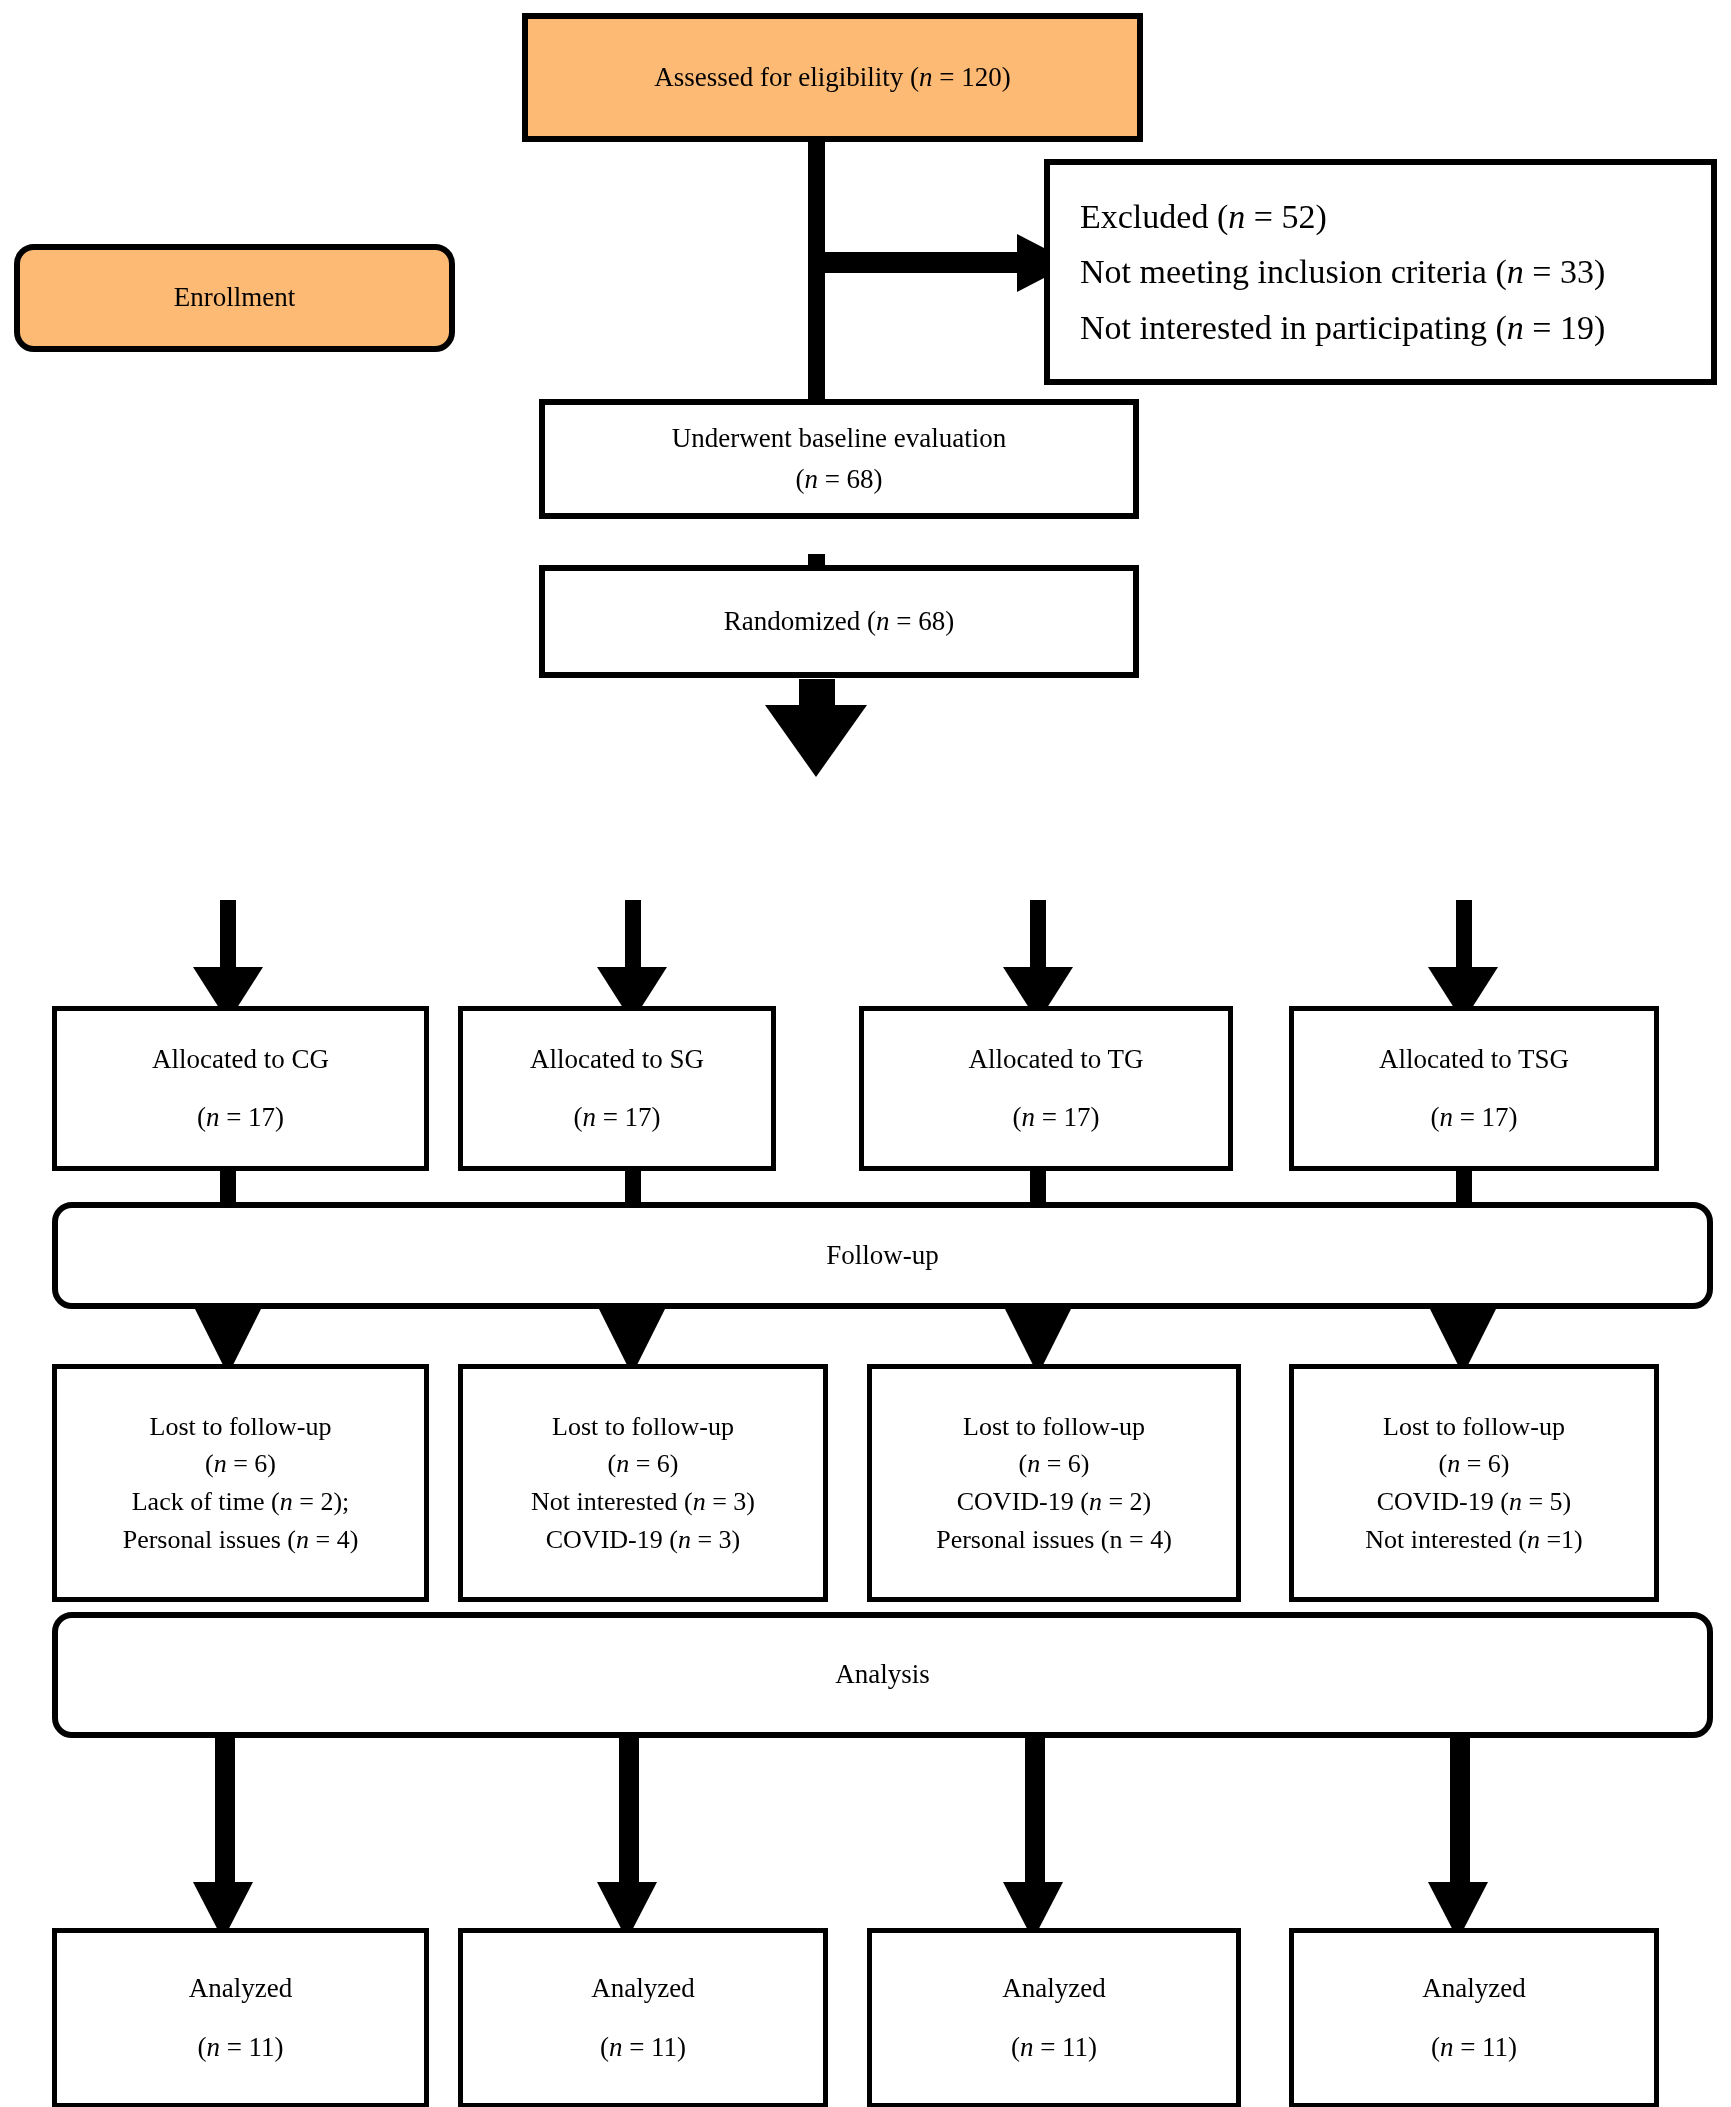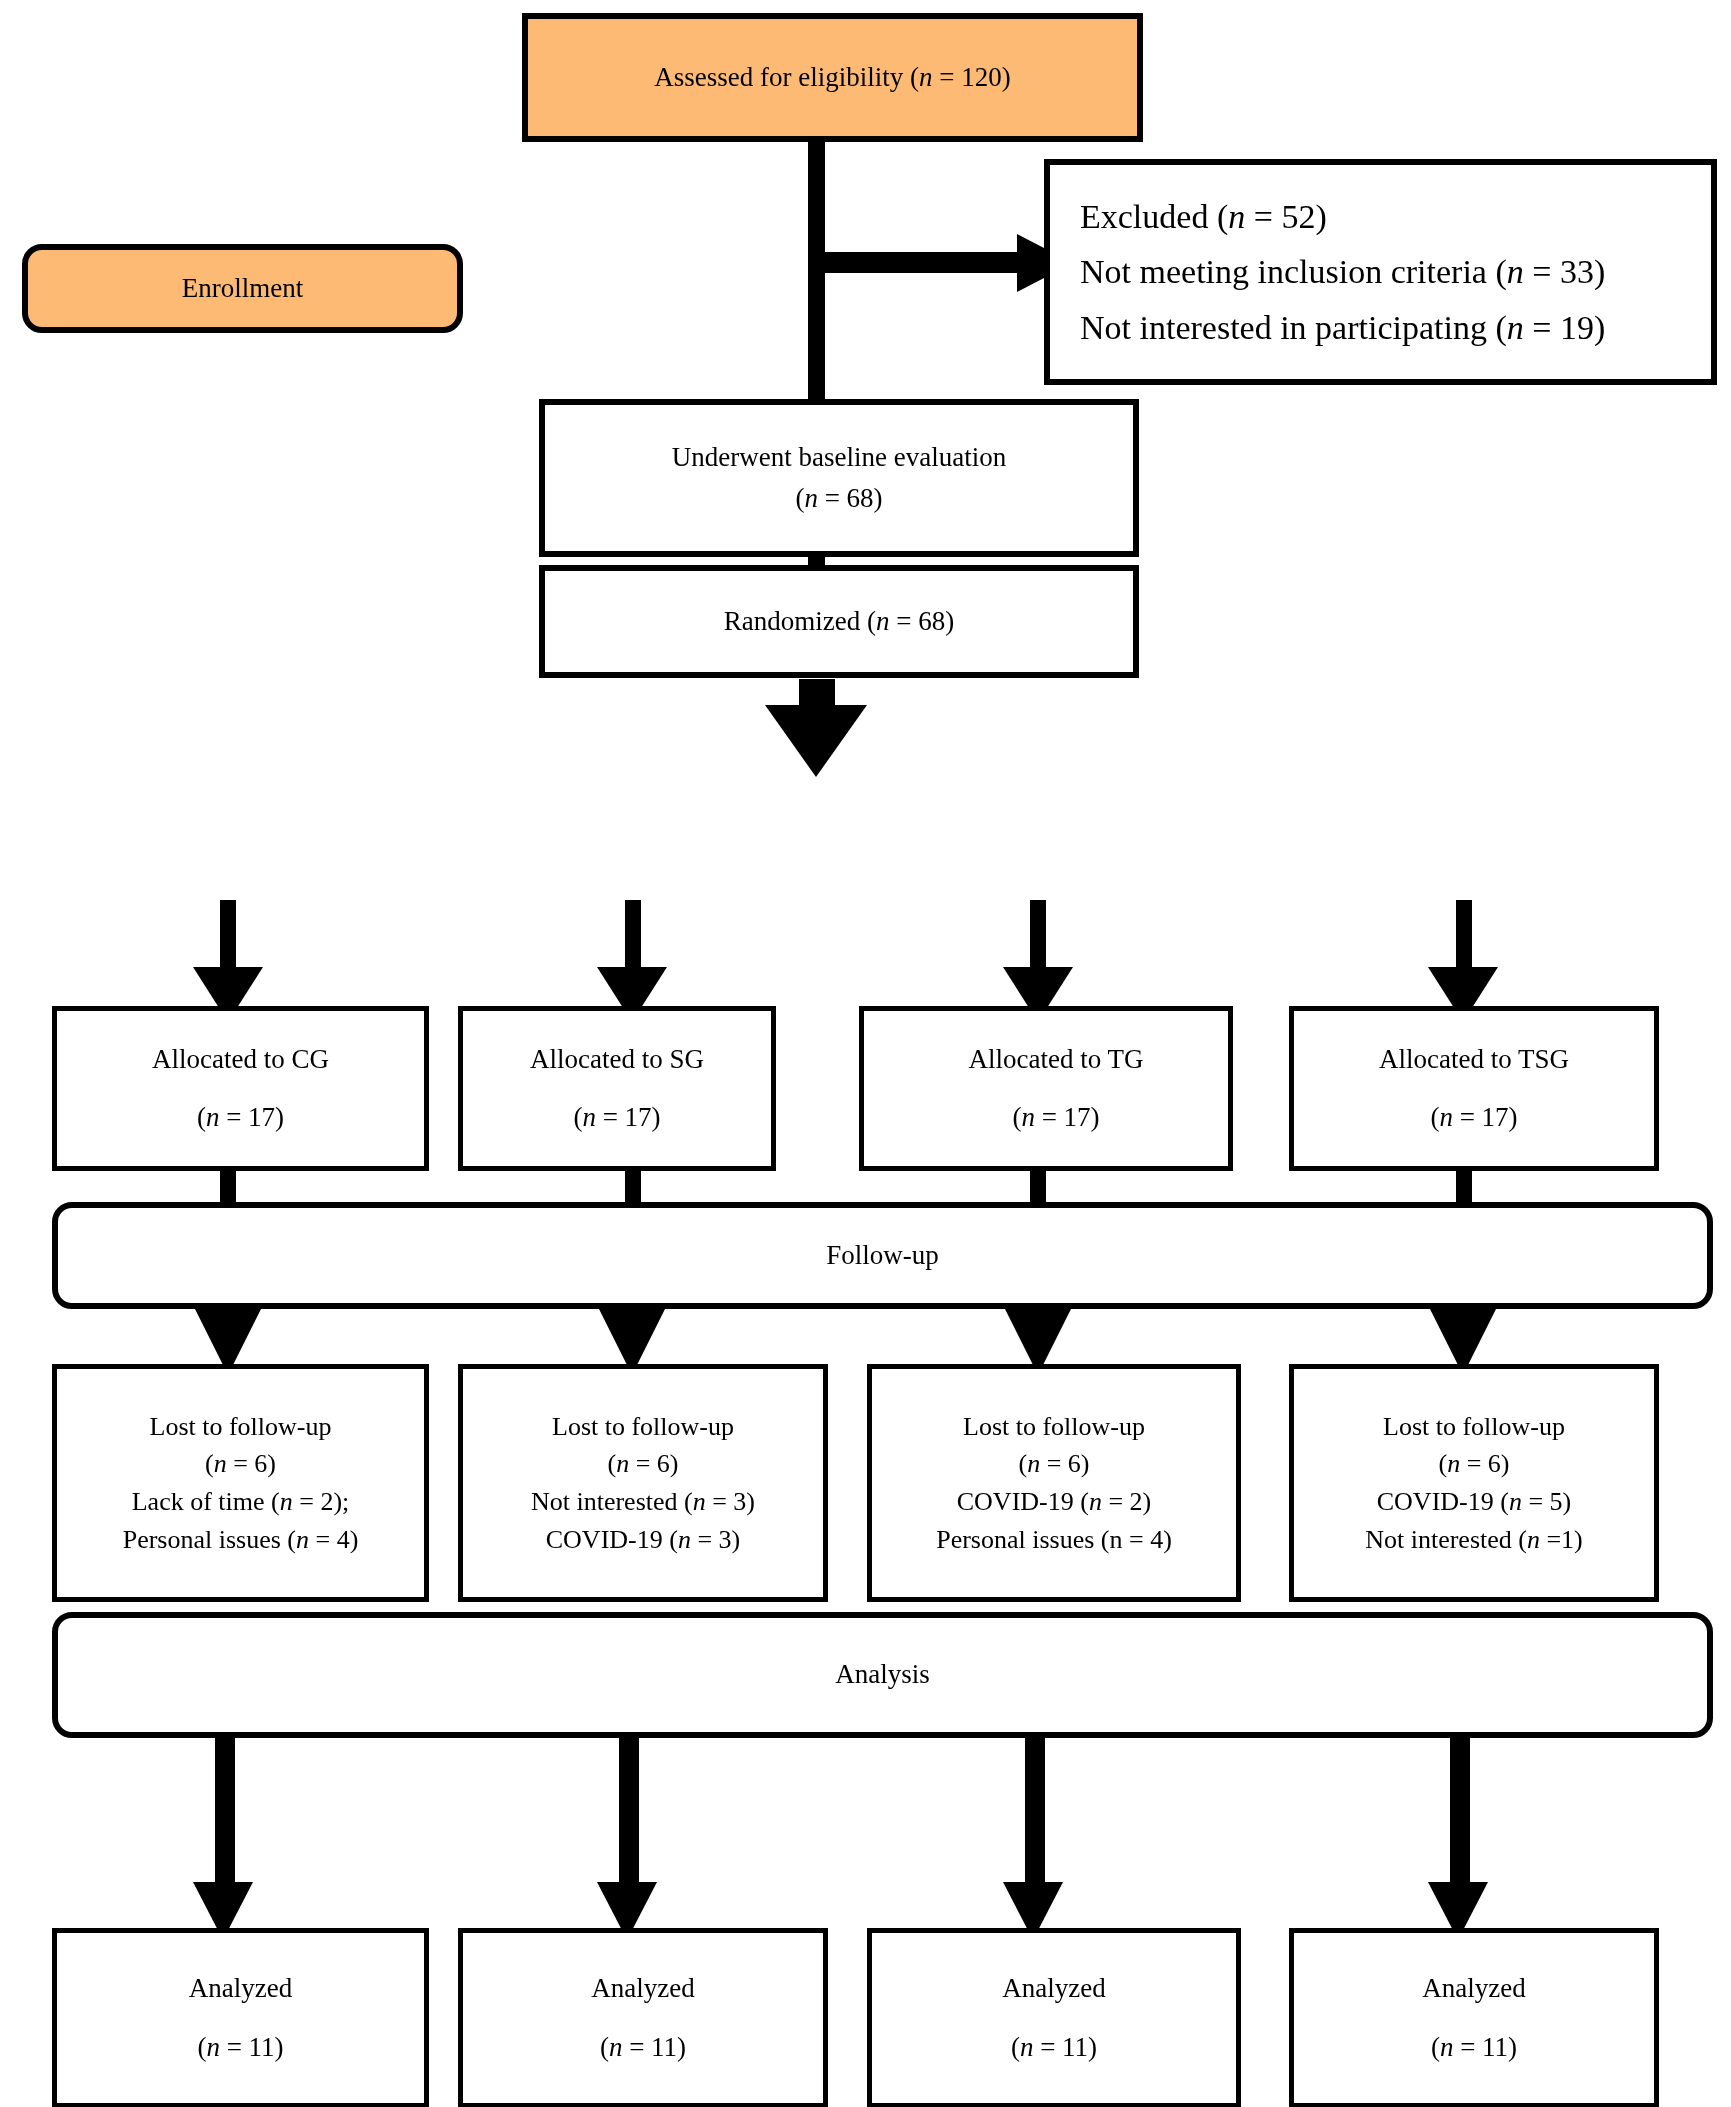--- a/index.html
+++ b/index.html
@@ -54,40 +54,40 @@
     border-top-style:solid;border-top-color:transparent;
     border-bottom-style:solid;border-bottom-color:transparent;
     border-left-style:solid;border-left-color:#000;
   }
 </style>
 </head>
 <body>
 
 <div id="stage">
 
-  <div class="box rounded gray" style="left:22px;top:244px;width:441px;height:89px;">
+  <div class="box rounded gray" style="left:14px;top:244px;width:441px;height:108px;">
     <span class="ln">Enrollment</span>
   </div>
 
   <div class="box gray" style="left:522px;top:12.8px;width:621px;height:129px;">
     <span class="ln"><span>Assessed for eligibility (</span><i>n</i><span> = 120)</span></span>
   </div>
 
   <div class="vline" style="left:808px;top:141px;width:17.4px;height:261px;"></div>
 
   <div class="hline" style="left:808px;top:252px;width:209px;height:21px;"></div>
   <div class="arrow-right" style="left:1017px;top:234px;border-top-width:29px;border-bottom-width:29px;border-left-width:56px;"></div>
 
   <div class="box" style="left:1044px;top:159px;width:673px;height:226px;align-items:flex-start;padding-left:30px;font-size:34px;line-height:1.62;">
     <span class="ln"><span>Excluded (</span><i>n</i><span> = 52)</span></span>
     <span class="ln"><span>Not meeting inclusion criteria (</span><i>n</i><span> = 33)</span></span>
     <span class="ln"><span>Not interested in participating (</span><i>n</i><span> = 19)</span></span>
   </div>
 
-  <div class="box" style="left:539px;top:399px;width:600px;height:158px;">
+  <div class="box" style="left:539px;top:399px;width:600px;height:120px;">
     <span class="ln">Underwent baseline evaluation</span>
     <span class="ln"><span>(</span><i>n</i><span> = 68)</span></span>
   </div>
 
   <div class="vline" style="left:808px;top:554px;width:17.4px;height:14.5px;"></div>
 
   <div class="box" style="left:539px;top:565px;width:600px;height:113px;">
     <span class="ln"><span>Randomized (</span><i>n</i><span> = 68)</span></span>
   </div>
 

